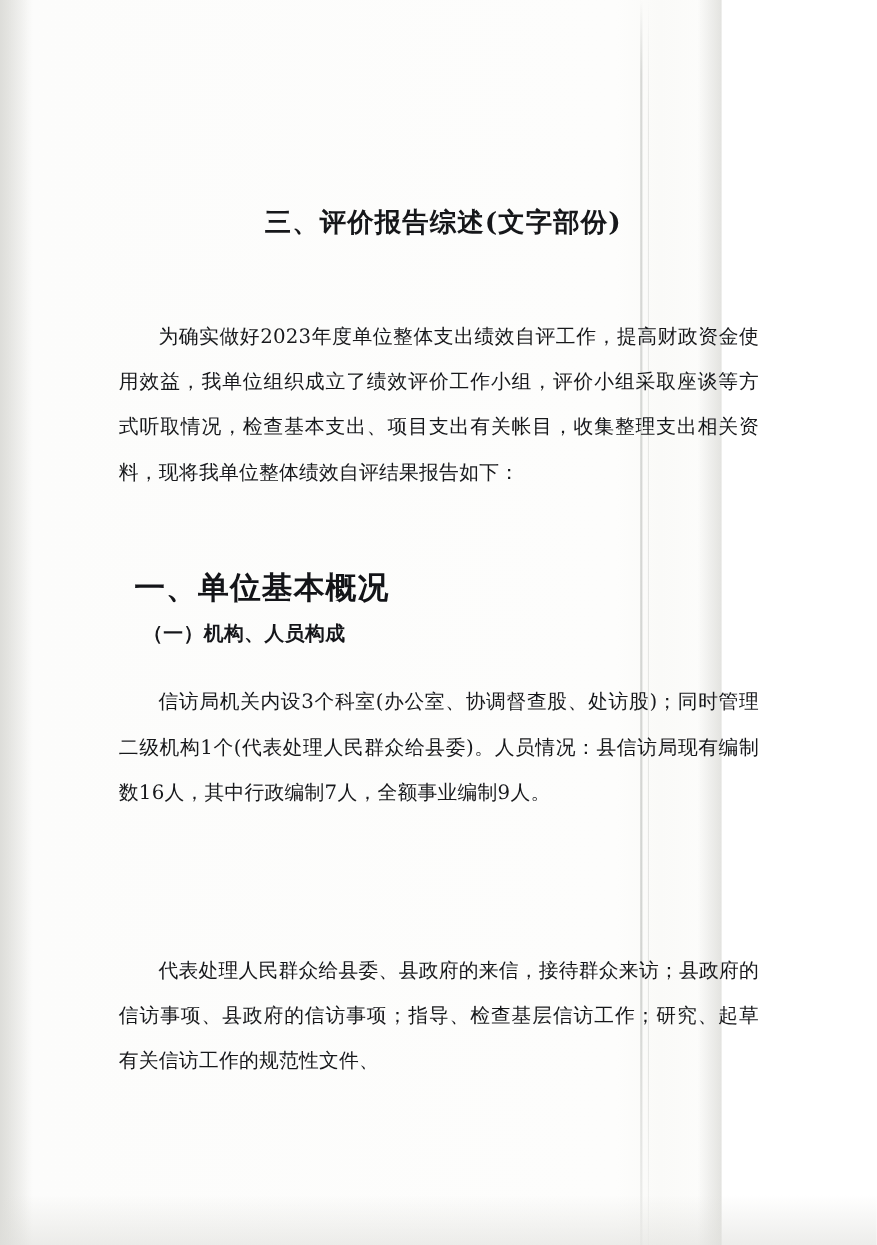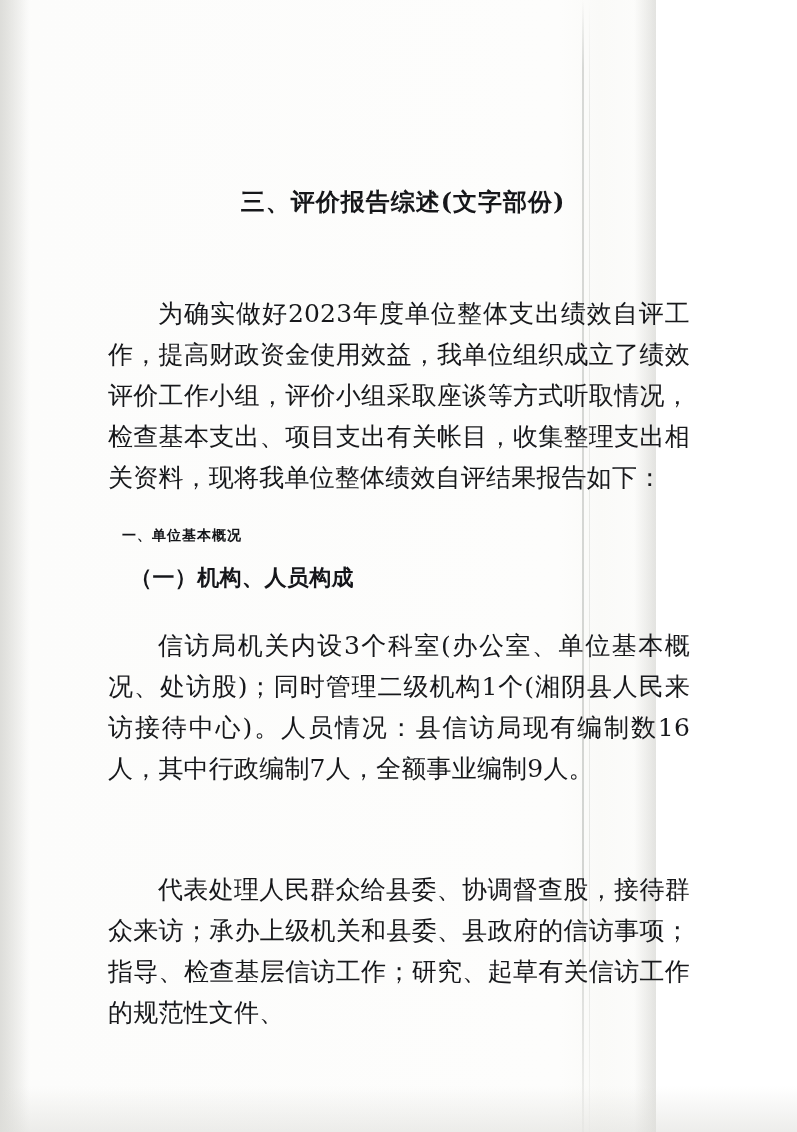--- a/index.html
+++ b/index.html
@@ -94,46 +94,46 @@
     font-weight: 700;
     letter-spacing: 1px;
     color: #16171a;
     font-family: "DejaVu Serif", "Liberation Serif", serif;
   }
 
   .para {
     position: absolute;
     left: 0;
     width: 582px;
-    font-size: 25px;
+    font-size: 18px;
     line-height: 41px;
     color: #17181b;
     text-align: justify;
     text-justify: inter-ideograph;
     letter-spacing: 0.2px;
   }
 
   .para.indent {
     text-indent: 2em;
   }
 
   .heading-1 {
     position: absolute;
     left: 14px;
-    font-size: 14px;
+    font-size: 28px;
     line-height: 40px;
     font-weight: 700;
     color: #131418;
     letter-spacing: 1px;
   }
 
   .heading-2 {
     position: absolute;
     left: 22px;
-    font-size: 22px;
+    font-size: 18px;
     line-height: 40px;
     font-weight: 600;
     color: #15161a;
     letter-spacing: 0.4px;
   }
 
   #p-intro   { top: 268px; }
   #h-1       { top: 515px; }
   #h-1-1     { top: 557px; }
   #p-1-1     { top: 600px; }
@@ -155,19 +155,19 @@
   <div class="doc-body">
 
     <h1 class="doc-title">三、评价报告综述(文字部份)</h1>
 
     <p class="para indent" id="p-intro">为确实做好2023年度单位整体支出绩效自评工作，提高财政资金使用效益，我单位组织成立了绩效评价工作小组，评价小组采取座谈等方式听取情况，检查基本支出、项目支出有关帐目，收集整理支出相关资料，现将我单位整体绩效自评结果报告如下：</p>
 
     <div class="heading-1" id="h-1">一、单位基本概况</div>
 
     <div class="heading-2" id="h-1-1">（一）机构、人员构成</div>
 
-    <p class="para indent" id="p-1-1">信访局机关内设3个科室(办公室、单位基本概况、处访股)；同时管理二级机构1个(湘阴县人民来访接待中心)。人员情况：县信访局现有编制数16人，其中行政编制7人，全额事业编制9人。</p>
+    <p class="para indent" id="p-1-1">信访局机关内设3个科室(办公室、协调督查股、处访股)；同时管理二级机构1个(代表处理人民群众给县委)。人员情况：县信访局现有编制数16人，其中行政编制7人，全额事业编制9人。</p>
 
 
-    <p class="para indent" id="p-1-2">代表处理人民群众给县委、协调督查股，接待群众来访；承办上级机关和县委、县政府的信访事项；指导、检查基层信访工作；研究、起草有关信访工作的规范性文件、</p>
+    <p class="para indent" id="p-1-2">代表处理人民群众给县委、县政府的来信，接待群众来访；县政府的信访事项、县政府的信访事项；指导、检查基层信访工作；研究、起草有关信访工作的规范性文件、</p>
 
   </div>
 </div>
 
 </body></html>

